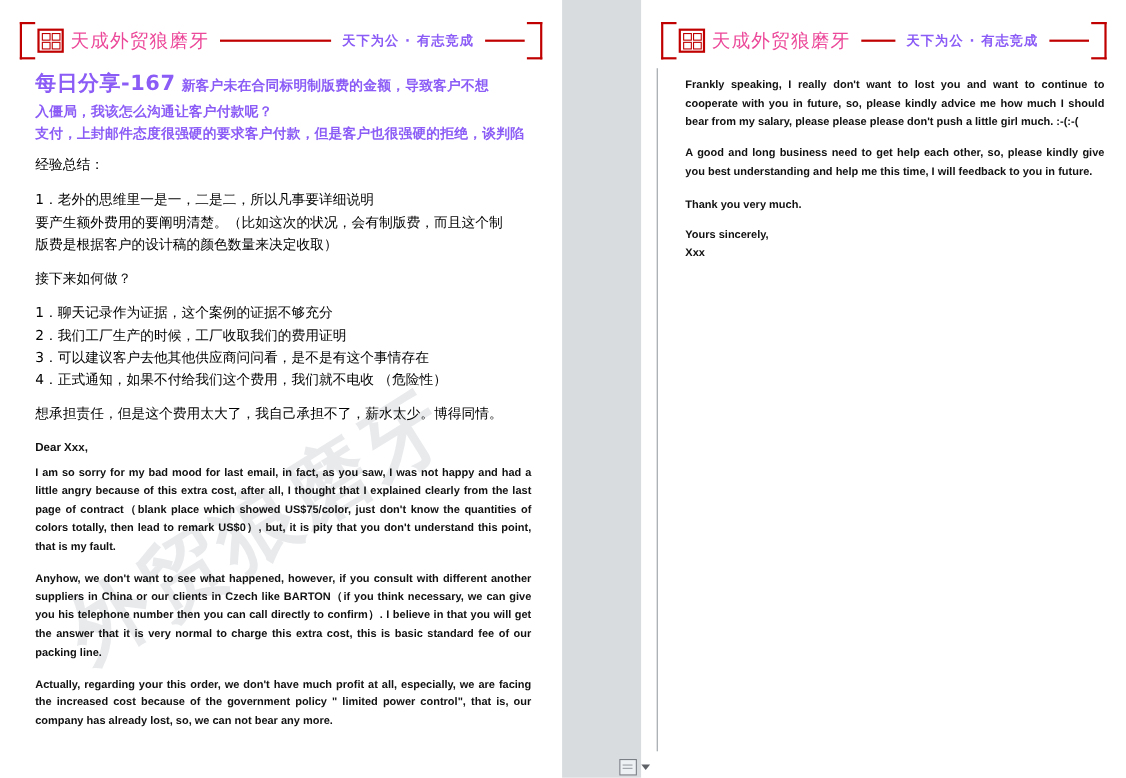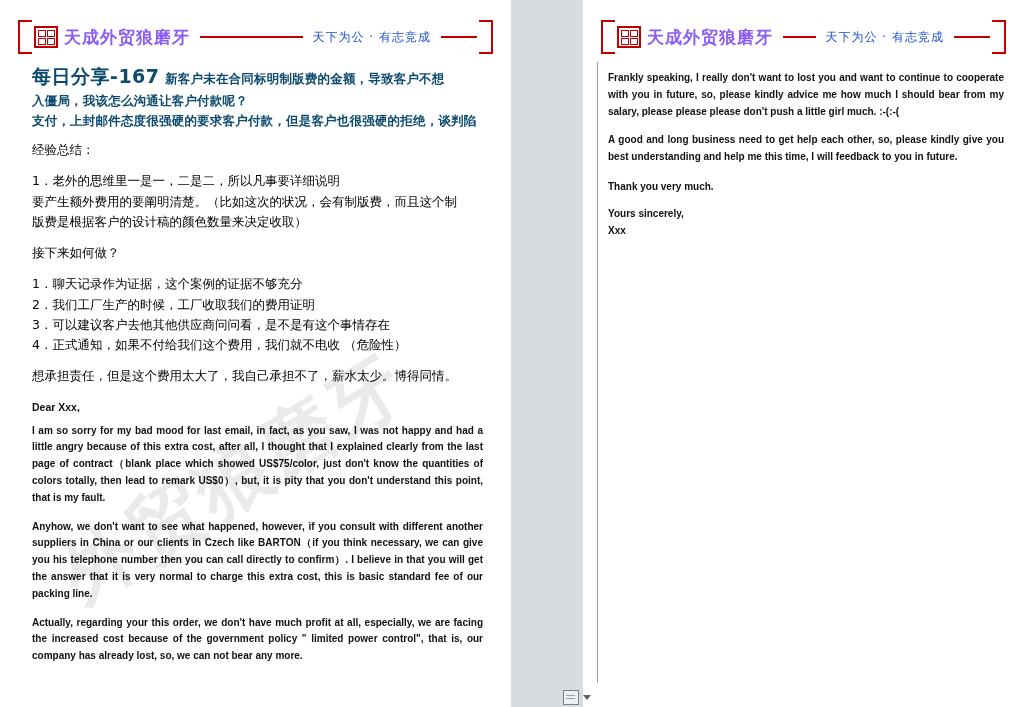--- a/index.html
+++ b/index.html
@@ -90,36 +90,36 @@
     box-sizing: border-box;
   }
   .seal span {
     display: block;
     width: 8px;
     height: 7px;
     border: 1px solid #c00000;
     box-sizing: border-box;
   }
   .brand-name {
-    color: #8b5cf6;
+    color: #ec4899;
     font-size: 17px;
-    font-weight: bold;
+    font-weight: normal;
     letter-spacing: 1px;
     font-family: "DejaVu Sans", "Liberation Sans", sans-serif;
   }
   .brand-rule {
     flex: 1;
     height: 0;
     border-top: 2px solid #c00000;
     margin: 0 10px;
   }
   .brand-slogan {
-    color: #1d4ed8;
+    color: #8b5cf6;
     font-size: 12px;
-    font-weight: normal;
+    font-weight: bold;
     letter-spacing: 1px;
     white-space: nowrap;
     font-family: "DejaVu Sans", "Liberation Sans", sans-serif;
   }
   .brand-rule2 {
     flex: 0 0 36px;
     height: 0;
     border-top: 2px solid #c00000;
     margin-left: 10px;
   }
@@ -127,21 +127,21 @@
   
   .content-left {
     position: absolute;
     left: 32px;
     right: 28px;
     top: 62px;
     z-index: 3;
   }
   .title-line {
     font-family: "DejaVu Sans", "Liberation Sans", sans-serif;
-    color: #0c4a6e;
+    color: #8b5cf6;
     font-weight: bold;
     line-height: 1.55;
     margin-bottom: 10px;
   }
   .title-main {
     font-size: 19px;
     letter-spacing: 0.5px;
   }
   .title-sub {
     font-size: 12.5px;
@@ -167,21 +167,21 @@
     color: #111;
     line-height: 1.68;
     text-align: justify;
     margin-bottom: 12px;
     font-family: "Liberation Sans", sans-serif;
   }
 
   
   .content-right {
     position: absolute;
-    left: 25px;
+    left: 40px;
     right: 20px;
     top: 70px;
     z-index: 3;
   }
   .content-right .en-para {
     font-size: 10px;
   }
   .sig-line {
     font-size: 10px;
     font-weight: bold;

